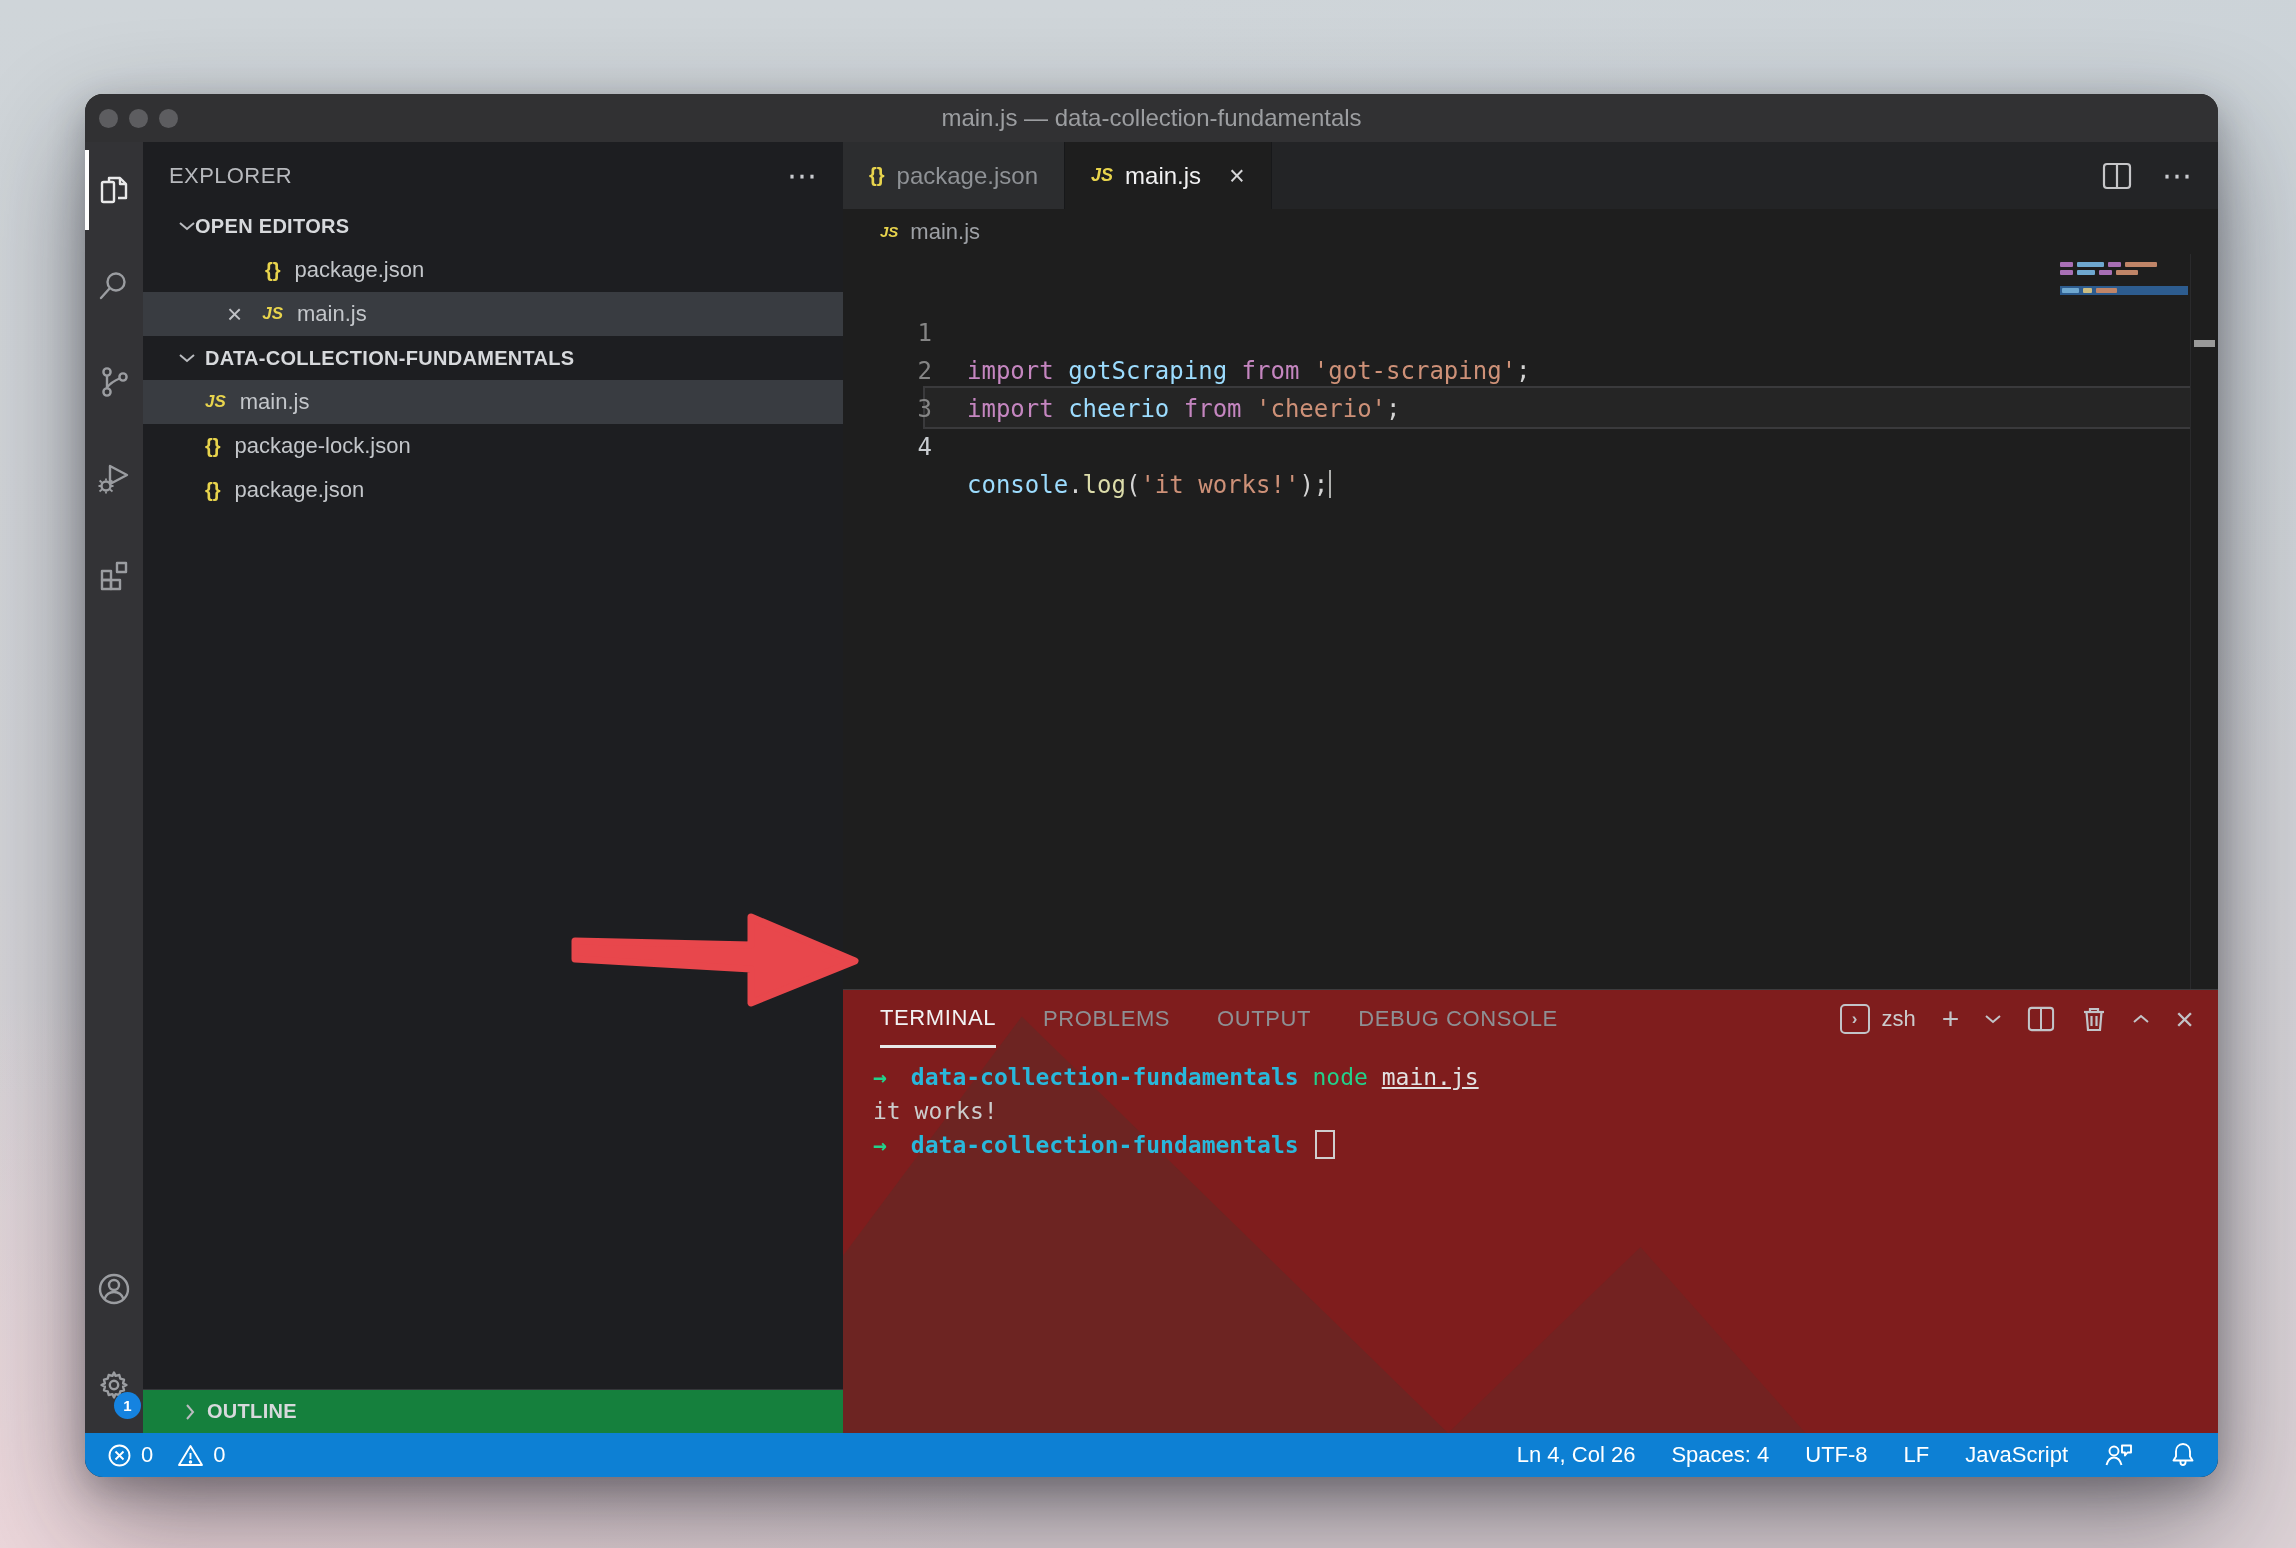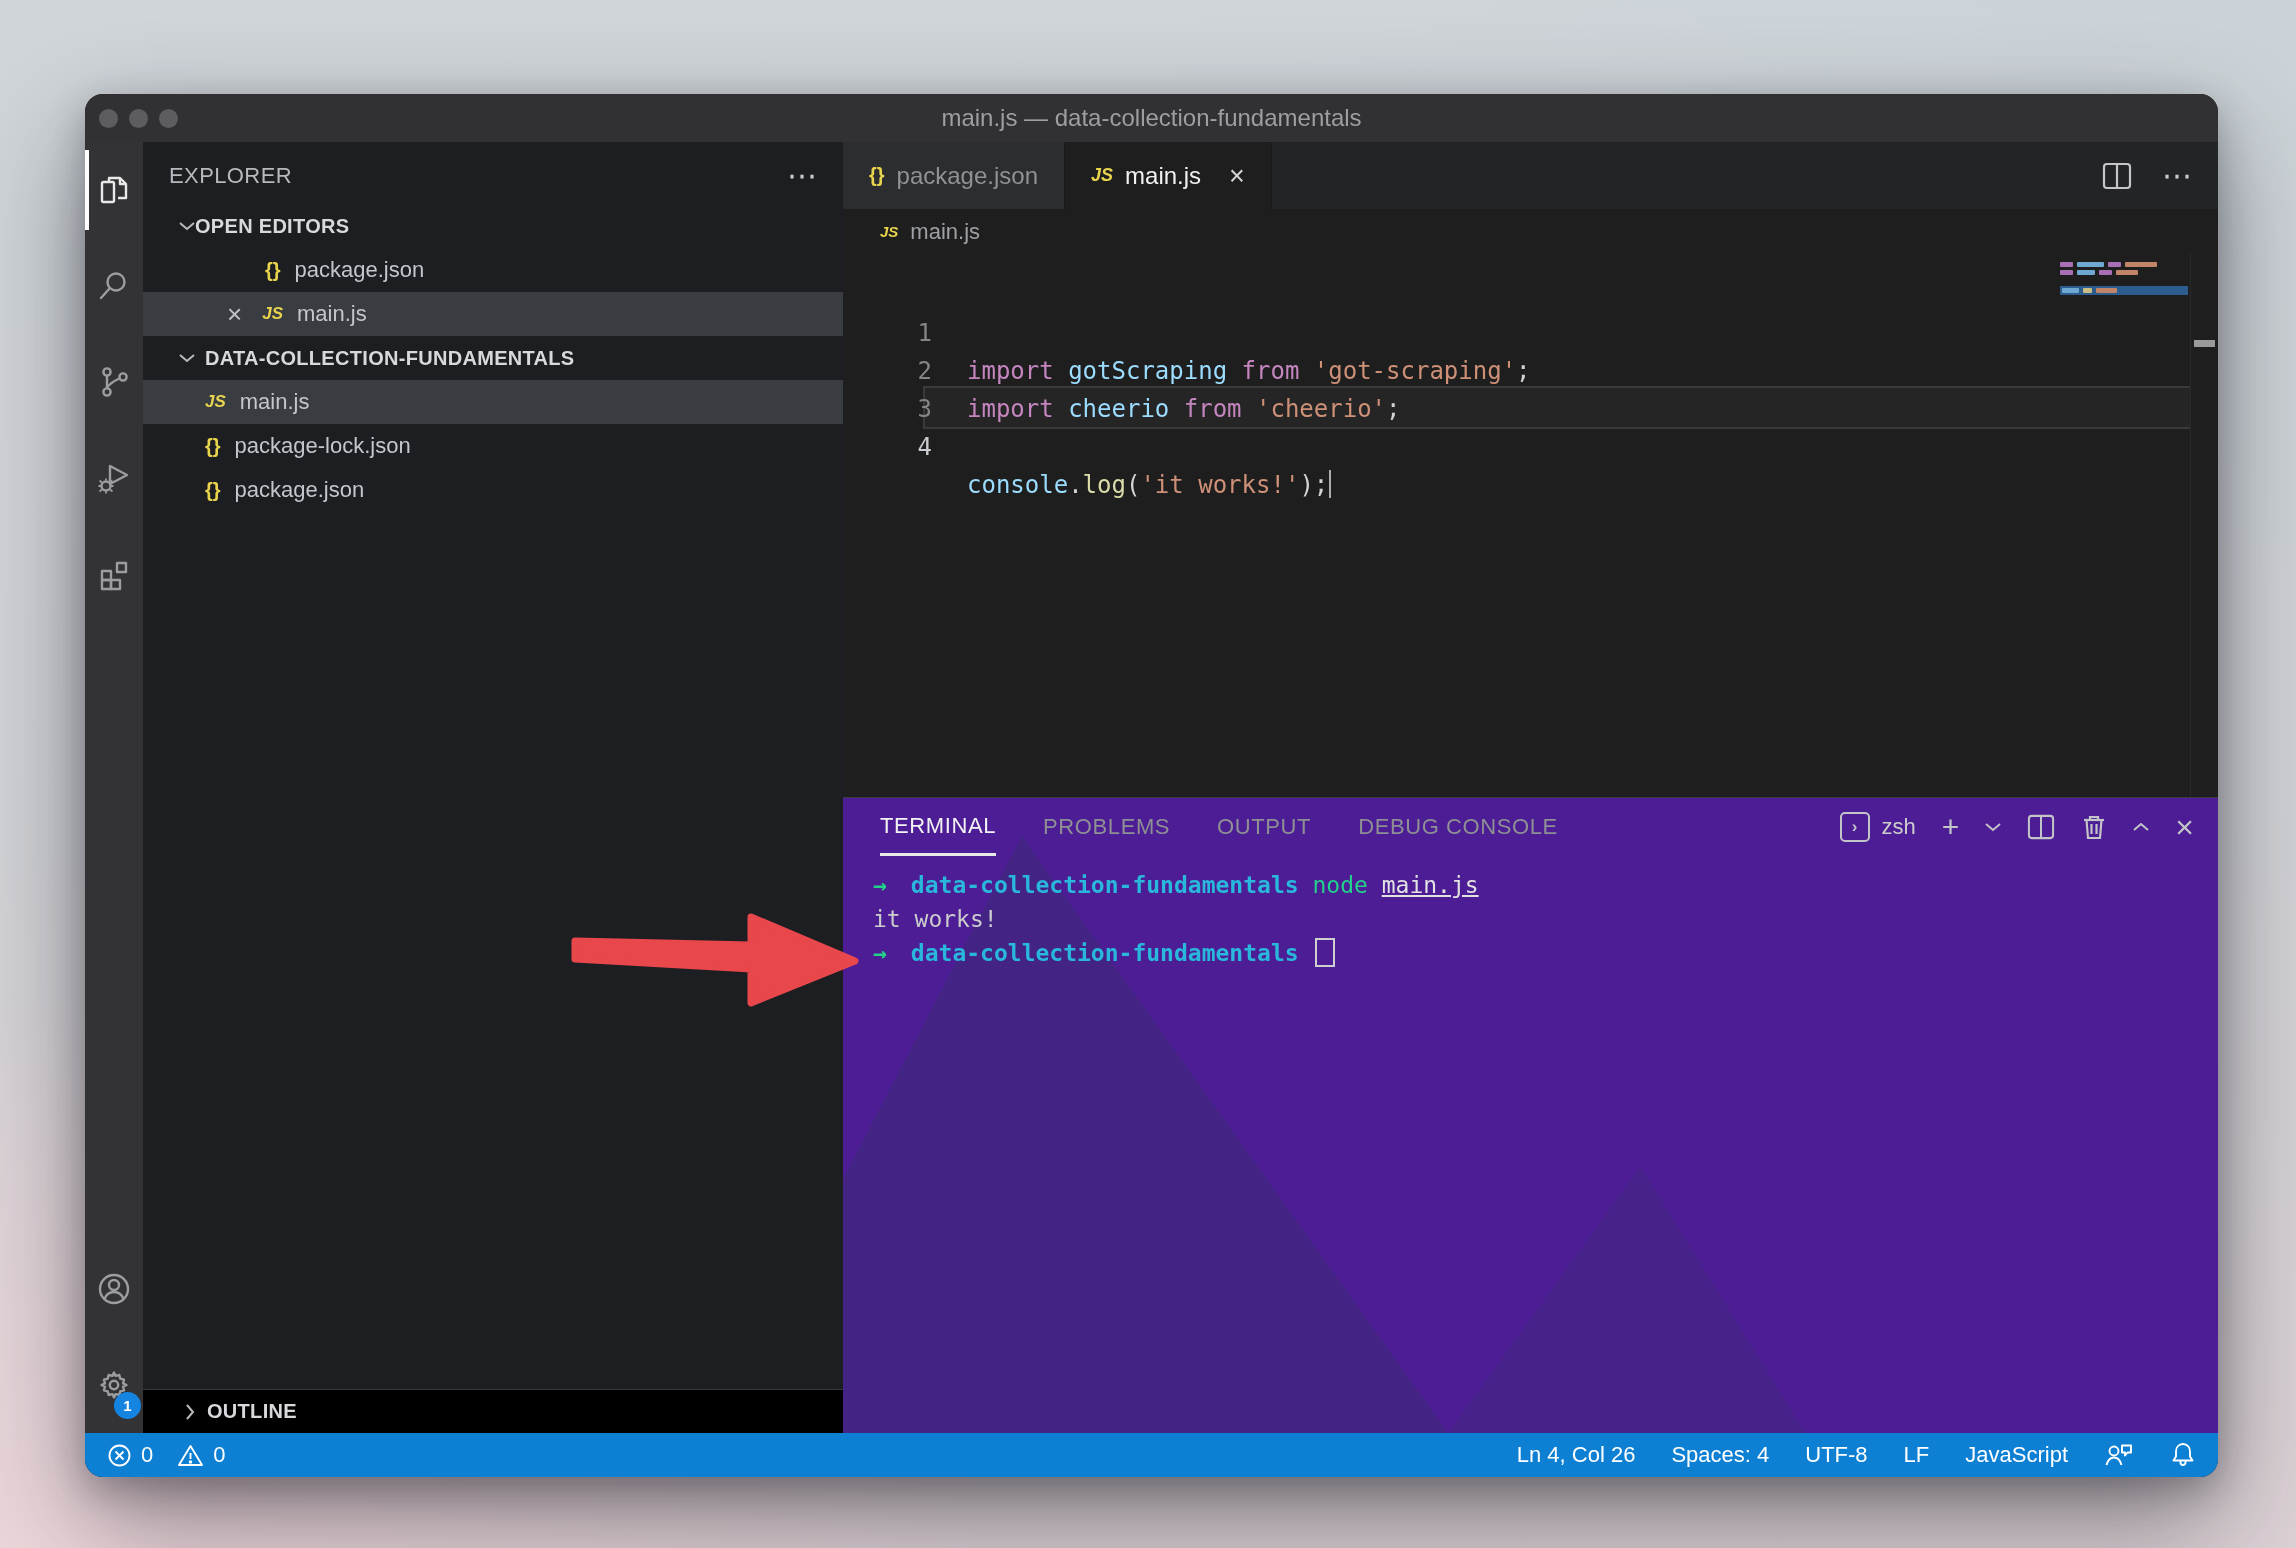--- a/index.html
+++ b/index.html
@@ -30,21 +30,21 @@
   .sb-header{height:62px;display:flex;align-items:center;padding:6px 24px 0 26px;}
   .sb-title{font-size:22px;color:#b7b9bd;letter-spacing:.4px;}
   .sb-more{margin-left:auto;color:#c9cbcf;font-size:30px;letter-spacing:2px;line-height:20px;}
   .row{height:44px;display:flex;align-items:center;font-size:22px;position:relative;}
   .row.sel{background:#393c41;}
   .sect{font-weight:700;font-size:20px;color:#d7d9dc;letter-spacing:.3px;}
   .chev{flex:none;display:flex;align-items:center;justify-content:center;color:#b9bbbf;}
   .js-badge{color:#e8d44d;font-weight:800;font-size:17px;font-style:italic;flex:none;}
   .brace-badge{color:#e8d44d;font-weight:700;font-size:20px;flex:none;}
   .close-x{color:#c0c2c6;font-size:26px;line-height:26px;flex:none;}
-  .outline-row{position:absolute;left:0;right:0;bottom:0;height:44px;border-top:1px solid #35363a;display:flex;align-items:center;background:#000000;}
+  .outline-row{position:absolute;left:0;right:0;bottom:0;height:44px;border-top:1px solid #35363a;display:flex;align-items:center;background:#15803d;}
   
   .editorcol{flex:1;display:flex;flex-direction:column;background:#1e1e1e;min-width:0;position:relative;}
   .tabbar{height:67px;background:#232426;display:flex;align-items:stretch;position:relative;flex:none;}
   .tab{display:flex;align-items:center;padding:0 26px;font-size:24px;border-right:1px solid #17181a;}
   .tab.inactive{background:#2c2d2f;color:#8f9296;}
   .tab.active{background:#1e1e1e;color:#f1f1f2;}
   .tab .js-badge{font-size:18px;}
   .tab-close{margin-left:28px;font-size:27px;color:#d6d6d8;line-height:24px;}
   .ed-actions{position:absolute;right:24px;top:0;height:67px;display:flex;align-items:center;gap:30px;color:#c6c6c8;}
   .breadcrumb{height:45px;display:flex;align-items:center;padding-left:37px;gap:12px;font-size:22px;color:#9da0a5;flex:none;}
@@ -61,21 +61,21 @@
     border-top:2px solid #3a3a3c;border-bottom:2px solid #3a3a3c;border-left:2px solid #3a3a3c;}
   .cursor-bar{display:inline-block;width:2px;height:28px;background:#aeafad;vertical-align:-5px;margin-left:1px;}
   .minimap{position:absolute;right:30px;top:8px;width:128px;}
   .mm-row{height:5px;margin-bottom:3px;display:flex;gap:4px;}
   .mm-row i{display:block;height:5px;border-radius:1px;}
   .mm-hl{height:9px;background:#2d5c8f;display:flex;gap:4px;align-items:center;padding-left:2px;width:100%;}
   .mm-hl i{height:5px;border-radius:1px;display:block;}
   .ovruler{position:absolute;right:0;top:0;bottom:0;width:28px;border-left:1px solid #2a2a2c;}
   .ov-mark{position:absolute;right:3px;top:86px;width:21px;height:7px;background:#9a9a9a;}
   
-  .panel{height:636px;border-top:1px solid #3c3c3e;position:relative;flex:none;background:#4c1d95;overflow:hidden;}
+  .panel{height:444px;border-top:1px solid #3c3c3e;position:relative;flex:none;background:#7f1d1d;overflow:hidden;}
   .term-shade1{position:absolute;inset:0;background:rgba(30,70,62,.18);clip-path:polygon(13% 6%,44% 100%,0 100%,0 60%);}
   .term-shade2{position:absolute;inset:0;background:rgba(30,70,62,.12);clip-path:polygon(44% 100%,58% 58%,70% 100%);}
   .panel-header{height:58px;display:flex;align-items:center;padding-left:37px;gap:47px;position:relative;}
   .ptab{font-size:22px;letter-spacing:.6px;color:#8e9094;height:58px;display:flex;align-items:center;}
   .ptab.active{color:#f2f2f3;border-bottom:3px solid #e8e8e8;}
   .panel-actions{position:absolute;right:24px;top:0;height:58px;display:flex;align-items:center;gap:26px;color:#c2c4c8;}
   .shellbox{width:30px;height:30px;border:2px solid #c2c4c8;border-radius:5px;display:flex;align-items:center;justify-content:center;
     font-size:17px;font-weight:700;color:#c2c4c8;}
   .shell-label{font-size:22px;color:#cccccd;margin-left:-14px;}
   .pa-glyph{font-size:30px;line-height:30px;}

